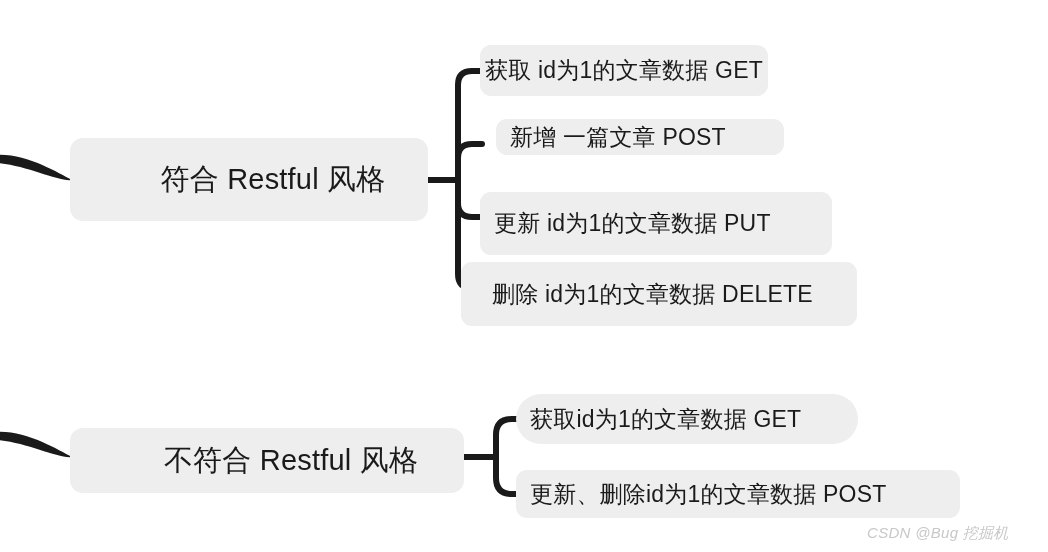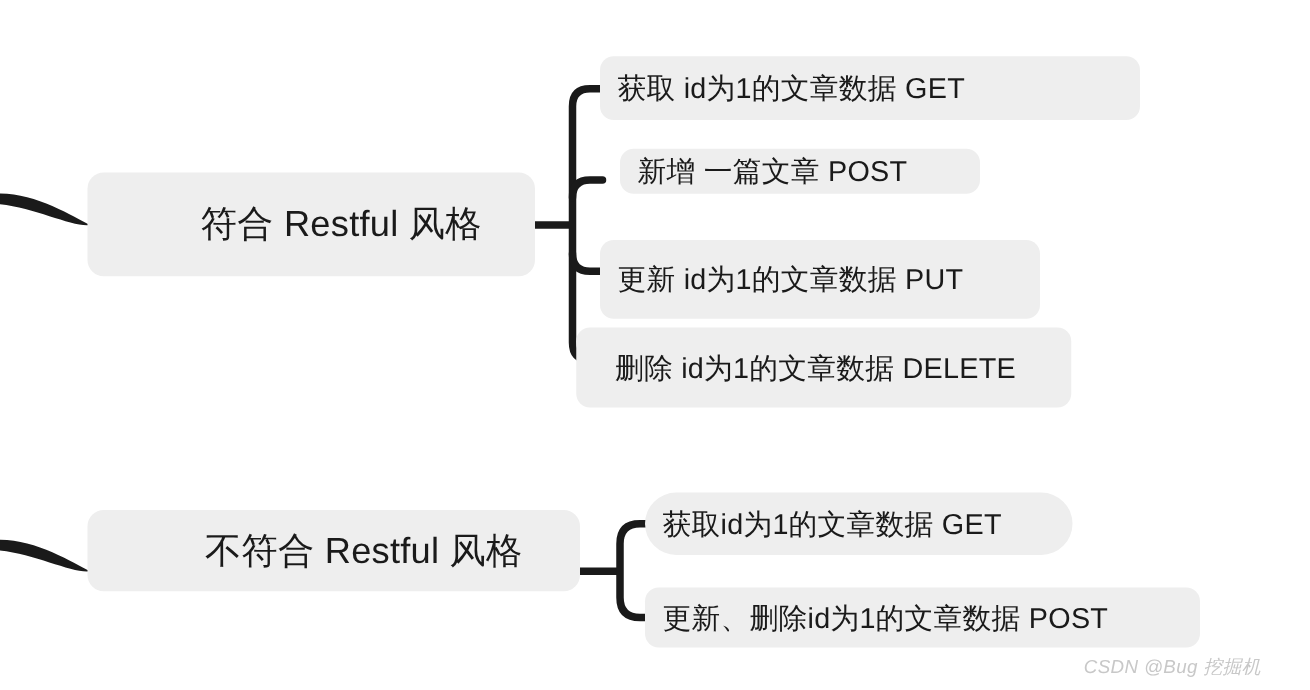--- a/index.html
+++ b/index.html
@@ -77,37 +77,37 @@
     <path d="M 464 457 L 498 457" stroke="#1a1a1a" stroke-width="6" fill="none"></path>
 
     <path d="M 518 419 L 512 419 Q 496 419 496 435
              L 496 478 Q 496 494 512 494 L 518 494" stroke="#1a1a1a" stroke-width="6" fill="none" stroke-linecap="round"></path>
   </svg>
 
   <div class="node parent" style="left:70px; top:138px; width:358px; height:83px;">
     <span>符合 Restful 风格</span>
   </div>
 
-  <div class="node child" style="left:480px; top:45px; width:432px; height:51px;">
+  <div class="node child" style="left:480px; top:45px; width:288px; height:51px;justify-content:center;">
     <span>获取 id为1的文章数据 GET</span>
   </div>
 
   <div class="node child" style="left:496px; top:119px; width:288px; height:36px;">
     <span>新增 一篇文章 POST</span>
   </div>
 
   <div class="node child" style="left:480px; top:192px; width:352px; height:63px;">
     <span>更新 id为1的文章数据 PUT</span>
   </div>
 
   <div class="node child" style="left:461px; top:262px; width:396px; height:64px;padding-left:31px;">
     <span>删除 id为1的文章数据 DELETE</span>
   </div>
 
-  <div class="node parent" style="left:70px; top:408px; width:394px; height:65px;">
+  <div class="node parent" style="left:70px; top:428px; width:394px; height:65px;">
     <span>不符合 Restful 风格</span>
   </div>
 
   <div class="node child" style="left:516px; top:394px; width:342px; height:50px;border-radius:25px;">
     <span>获取id为1的文章数据 GET</span>
   </div>
 
   <div class="node child" style="left:516px; top:470px; width:444px; height:48px;">
     <span>更新、删除id为1的文章数据 POST</span>
   </div>

